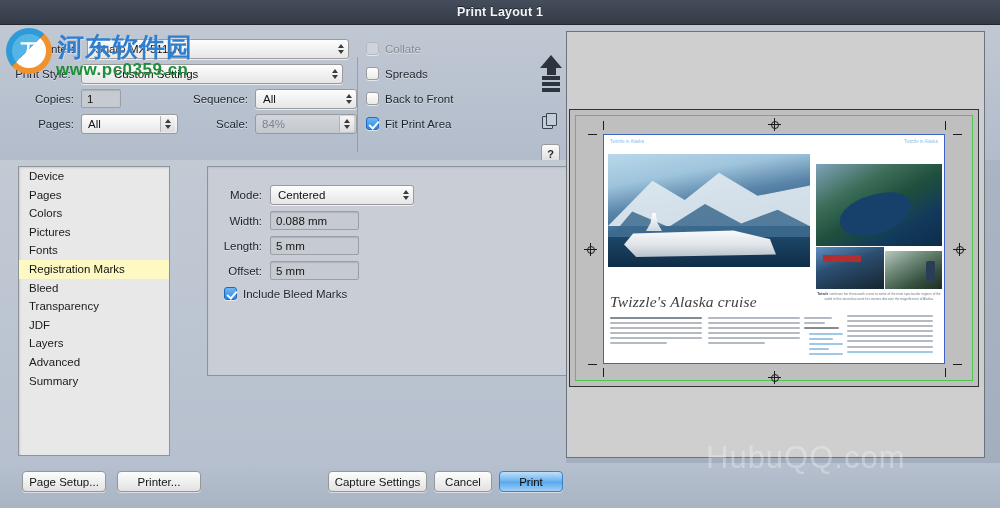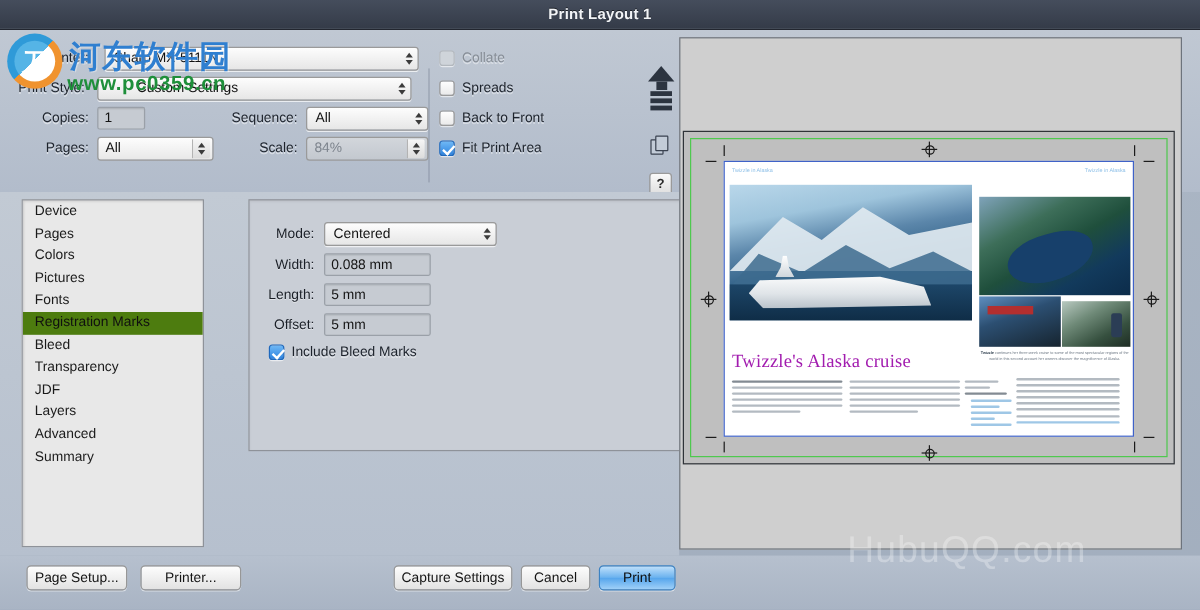--- a/index.html
+++ b/index.html
@@ -167,21 +167,21 @@
     border: 1px solid #8e9299;
     box-shadow: inset 1px 1px 2px rgba(0,0,0,.12);
     overflow: hidden;
   }
   .listitem {
     height: 18.6px; line-height: 18.6px;
     padding-left: 10px;
     font-size: 11.5px; color: #1b1b1b;
     white-space: nowrap;
   }
-  .listitem.selected { background: #4d7c0f; color: #101010; }
+  .listitem.selected { background: #fef9c3; color: #101010; }
 
   .detailbox {
     position: absolute; left: 177px; top: 6px; width: 381px; height: 210px;
     background: #c9ced6;
     border: 1px solid #8e9299;
     box-shadow: inset 0 1px 2px rgba(0,0,0,.08);
     margin-left: 30px;
   }
   .detail-row { position: absolute; display: flex; align-items: center; }
   .dlabel {
@@ -296,23 +296,23 @@
   }
   .photo-bl .red { position: absolute; left: 10%; top: 20%; width: 56%; height: 16%; background: #b32f2f; }
   .photo-br {
     left: 281px; top: 116px; width: 57px; height: 38px;
     background: linear-gradient(150deg, #b8c9c0 0%, #6f8a78 35%, #36503f 70%, #1e2c24 100%);
   }
   .photo-br .man { position: absolute; right: 12%; top: 26%; width: 9px; height: 20px; background: #2b3d55; border-radius: 2px; }
 
   .pg-title {
     position: absolute; left: 6px; top: 158px;
-    font-size: 15.5px; color: #a21caf;
+    font-size: 15.5px; color: #404040;
     font-family: "Liberation Serif", serif; font-weight: normal;
-    letter-spacing: .2px; white-space: nowrap;
+    letter-spacing: .2px; white-space: nowrap; font-style: italic;
   }
   .lead {
     position: absolute; left: 212px; top: 157px; width: 126px;
     font-size: 3.2px; line-height: 5.4px; color: #6f7a86; text-align: center;
   }
   .lead b { color: #2a3a4a; }
   .col { position: absolute; }
   .tline { height: 2px; background: #9aa3ac; margin-bottom: 3.1px; border-radius: 1px; opacity: .75; }
   .tline.short { width: 62%; }
   .tline.blue { background: #7fb4dd; }

